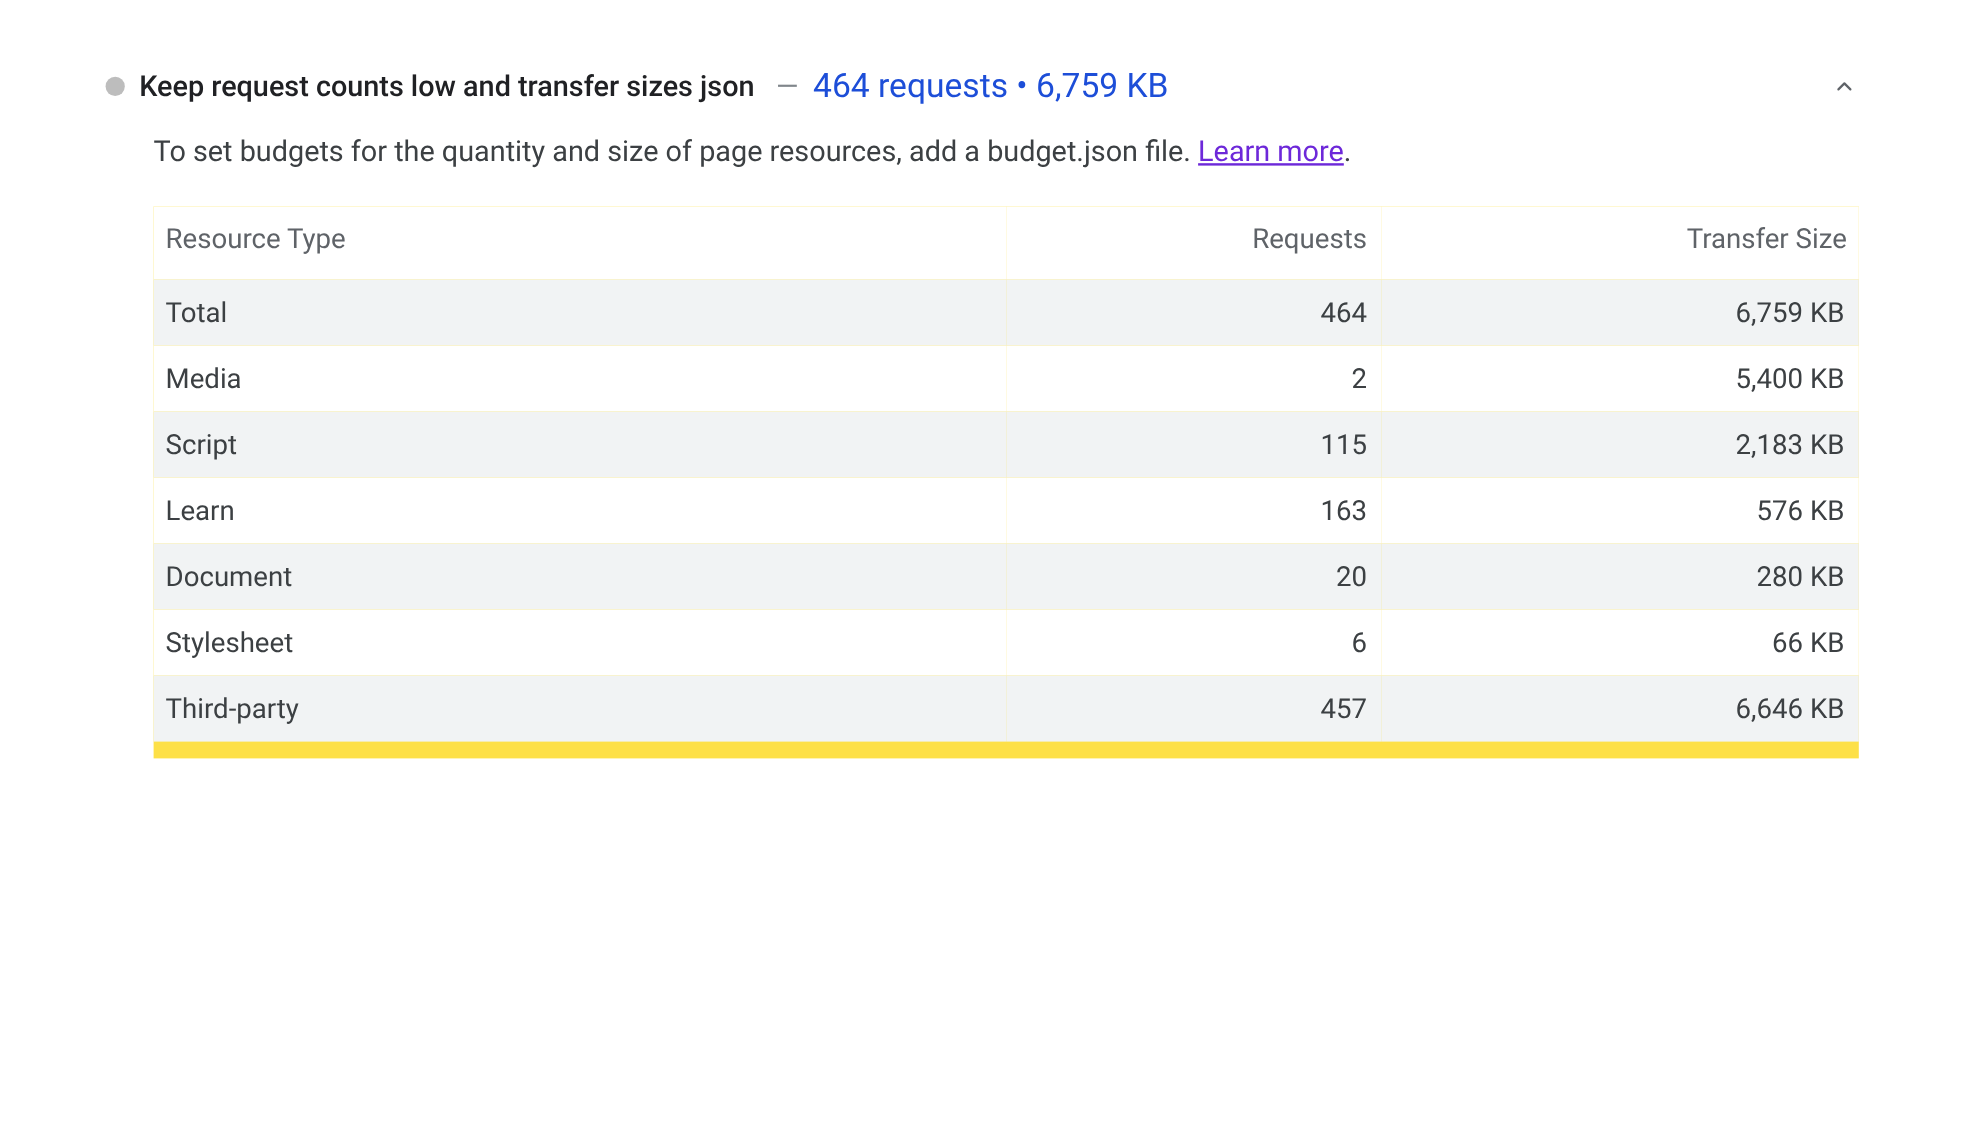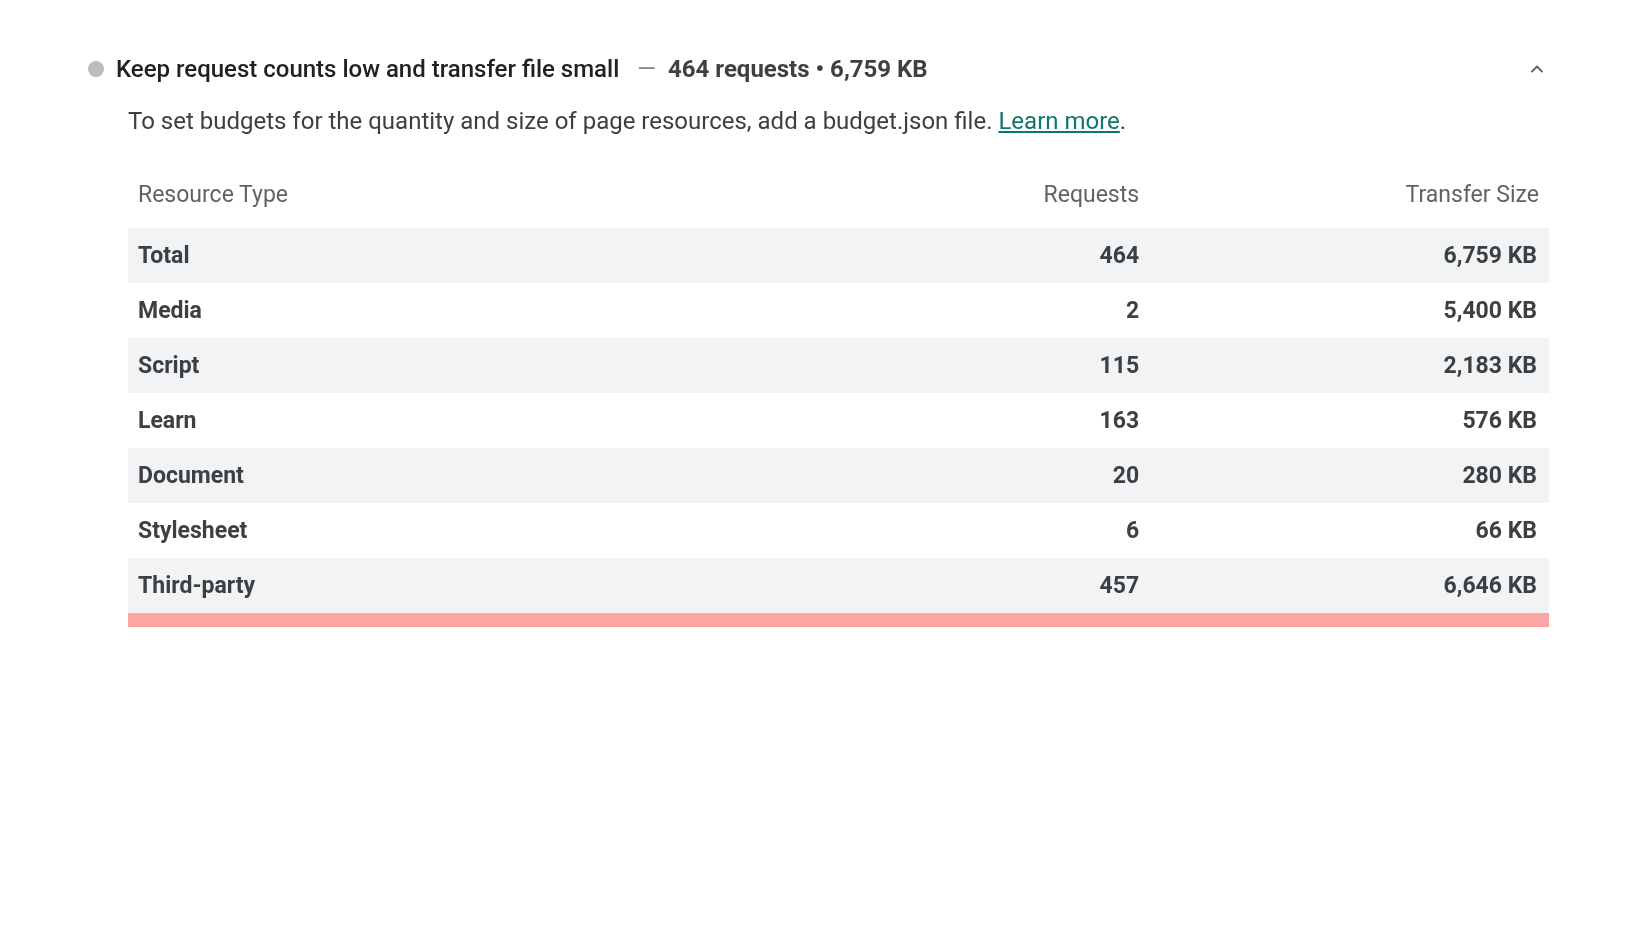--- a/index.html
+++ b/index.html
@@ -38,23 +38,23 @@
       color: #202124;
       letter-spacing: 0px;
     }
     .audit-summary-sep {
       font-size: 24px;
       color: #80868b;
       font-weight: 400;
       margin-left: 6px;
     }
     .audit-summary {
-      font-size: 24px;
-      color: #404040;
-      font-weight: 700;
+      font-size: 28px;
+      color: #1d4ed8;
+      font-weight: 400;
     }
     .spacer {
       flex: 1;
     }
     .chevron {
       width: 24px;
       height: 24px;
       display: flex;
       align-items: center;
       justify-content: center;
@@ -65,28 +65,28 @@
       height: 20px;
     }
     .audit-description {
       font-size: 24px;
       color: #3c4043;
       padding-left: 40px;
       padding-bottom: 28px;
       line-height: 1.5;
     }
     .learn-more {
-      color: #0f766e;
+      color: #6d28d9;
       text-decoration: underline;
       cursor: pointer;
     }
     .table-wrap {
       margin-left: 40px;
       margin-right: 0px;
-      background: #fca5a5;
+      background: #fde047;
       padding-bottom: 14px;
     }
     table.resource-table {
       width: 100%;
       border-collapse: collapse;
       font-size: 23px;
     }
     table.resource-table th {
       text-align: left;
       font-weight: 400;
@@ -99,21 +99,20 @@
       text-align: right;
     }
     table.resource-table th:first-child {
       padding-left: 10px;
     }
     table.resource-table th:last-child {
       padding-right: 10px;
     }
     table.resource-table tbody tr {
       height: 48px;
-      font-weight: bold;
     }
     table.resource-table tbody tr:nth-child(odd) {
       background: #f1f3f4;
     }
     table.resource-table tbody tr:nth-child(even) {
       background: #ffffff;
     }
     table.resource-table td {
       padding: 14px 12px;
       color: #3c4043;
@@ -131,21 +130,21 @@
     table.resource-table .col-requests { width: 22%; }
     table.resource-table .col-size     { width: 28%; }
   </style>
 </head>
 <body>
 
 <div class="audit-container">
 
   <div class="audit-header">
     <span class="status-dot"></span>
-    <span class="audit-title">Keep request counts low and transfer file small</span>
+    <span class="audit-title">Keep request counts low and transfer sizes json</span>
     <span class="audit-summary-sep">—</span>
     <span class="audit-summary">464 requests • 6,759 KB</span>
     <span class="spacer"></span>
     <span class="chevron">
       <svg viewBox="0 0 24 24" fill="none" stroke="currentColor" stroke-width="2.2" stroke-linecap="round" stroke-linejoin="round">
         <polyline points="6 15 12 9 18 15"></polyline>
       </svg>
     </span>
   </div>
 

